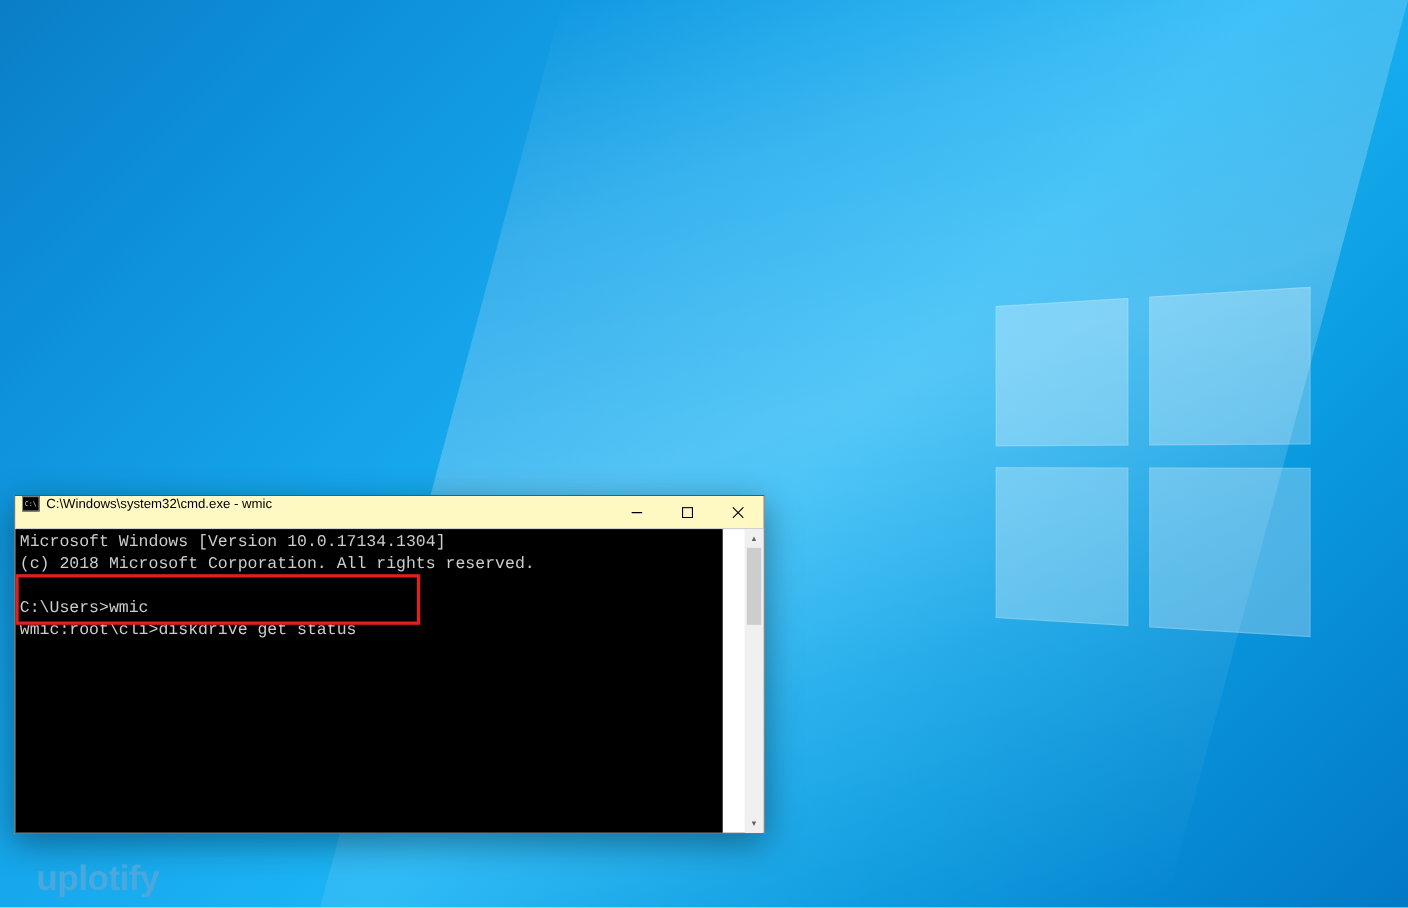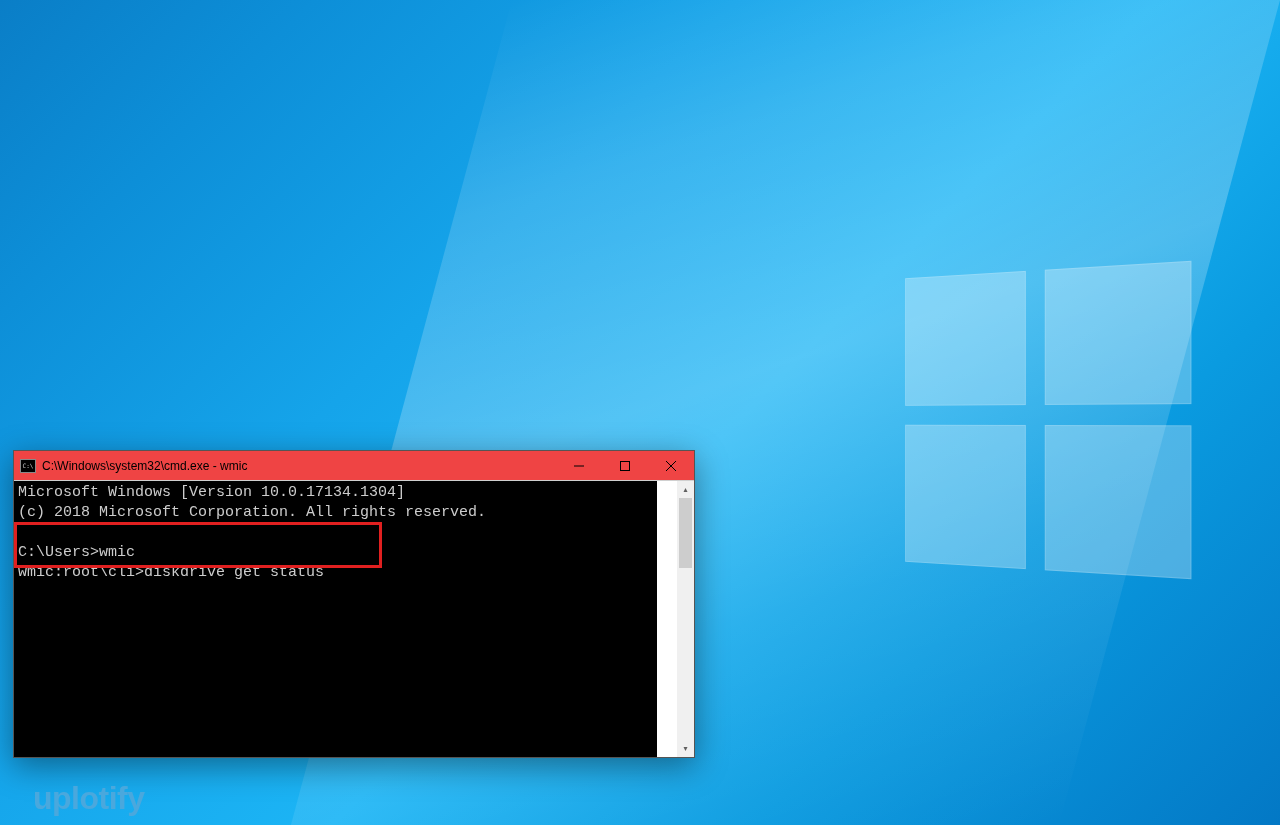--- a/index.html
+++ b/index.html
@@ -65,23 +65,22 @@
       left: 13px;
       top: 450px;
       width: 682px;
       height: 308px;
       background: #ffffff;
       border: 1px solid #555;
       box-shadow: 0 8px 30px rgba(0,0,0,0.4);
     }
     .titlebar {
       height: 30px;
-      background: #ef4444;
-      display: flex;
-      align-items: center;
+      background: #fef9c3;
+      display: flex;
       padding-left: 6px;
       border-bottom: 1px solid #d0d0d0;
     }
     .titlebar-icon {
       width: 16px;
       height: 14px;
       background: #000;
       border: 1px solid #888;
       margin-right: 6px;
       position: relative;

